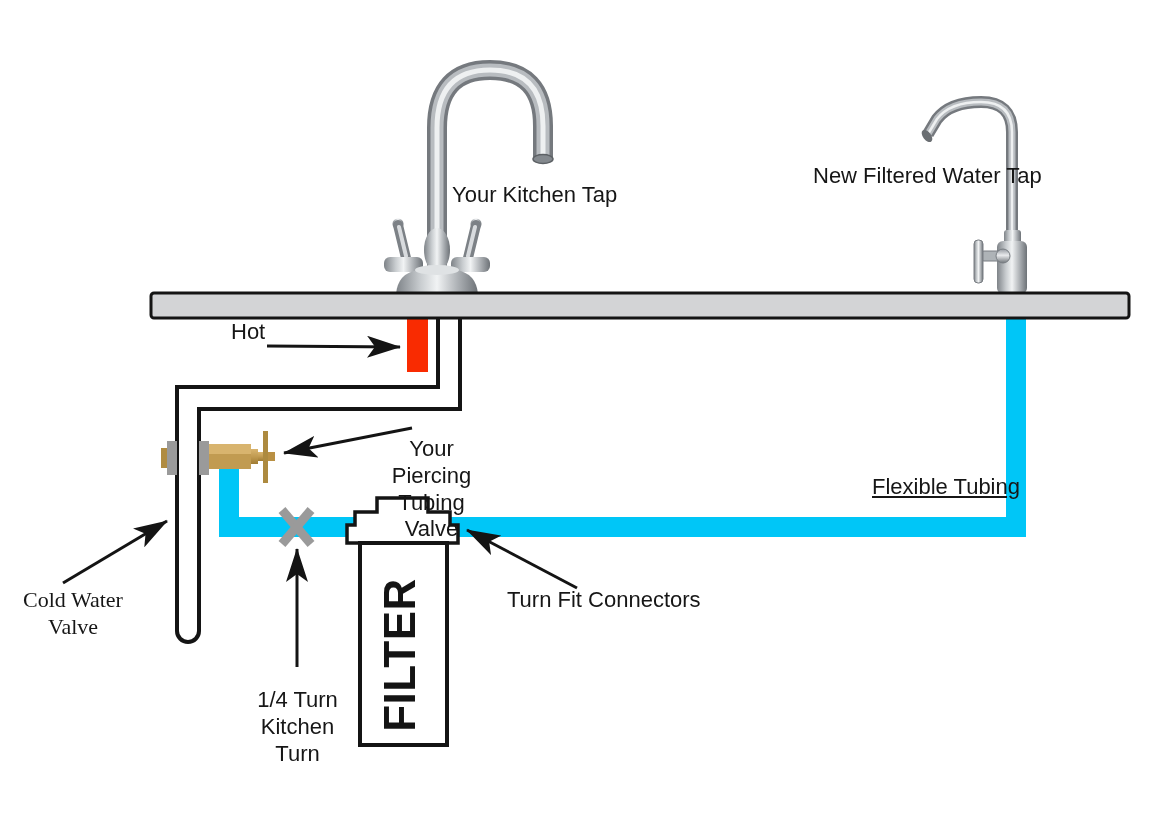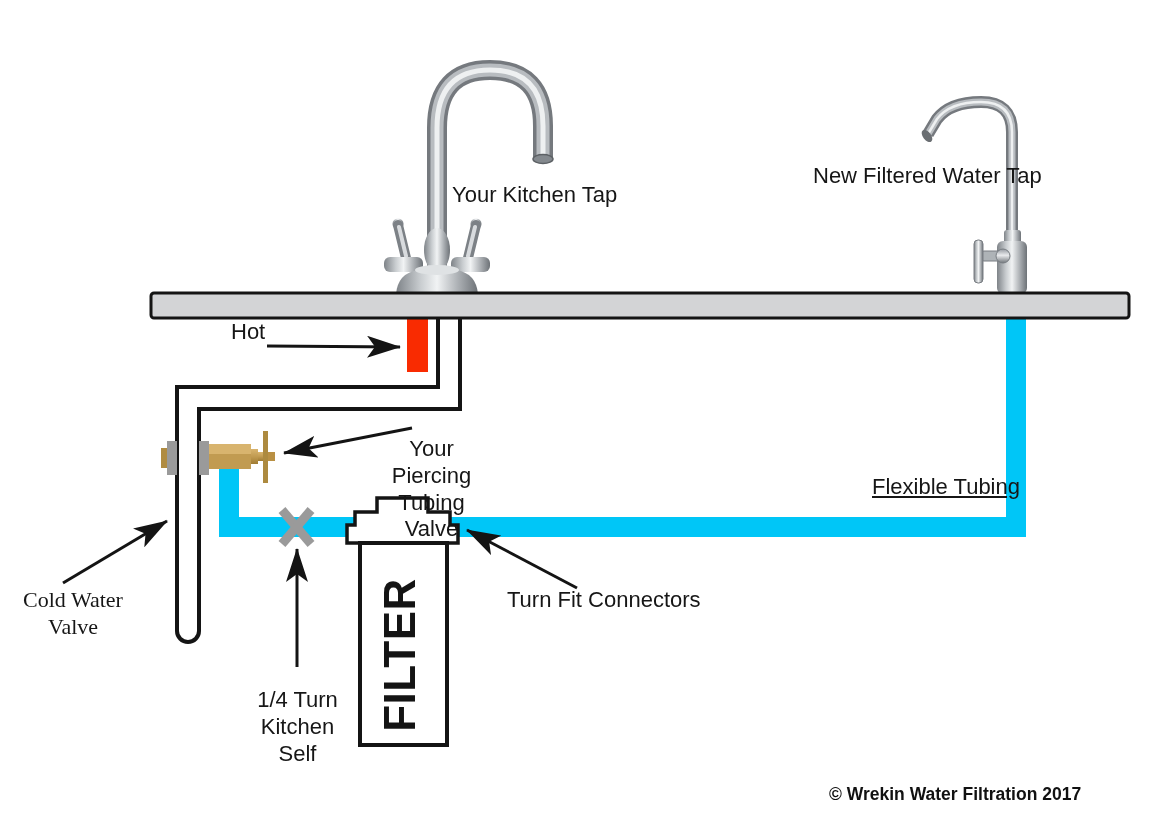--- a/index.html
+++ b/index.html
@@ -136,20 +136,19 @@
   <div class="lbl" style="left:872px;top:474px;text-decoration:underline;">Flexible Tubing</div>
 
   <div class="lbl center" style="left:20px;top:587px;width:106px;font-family:Liberation Serif, serif;">
     <div>Cold Water</div>
     <div>Valve</div>
   </div>
 
   <div class="lbl center" style="left:252px;top:673px;width:91px;margin-top:14px;">
     <div>1/4 Turn</div>
     <div>Kitchen</div>
-    <div>Self</div>
+    <div>Turn</div>
   </div>
 
   <div class="lbl" style="left:507px;top:587px;">Turn Fit Connectors</div>
 
-  <div class="lbl copyright" style="left:829px;top:784px;">© Wrekin Water Filtration 2017</div>
 
 </div>
 
 </body></html>

